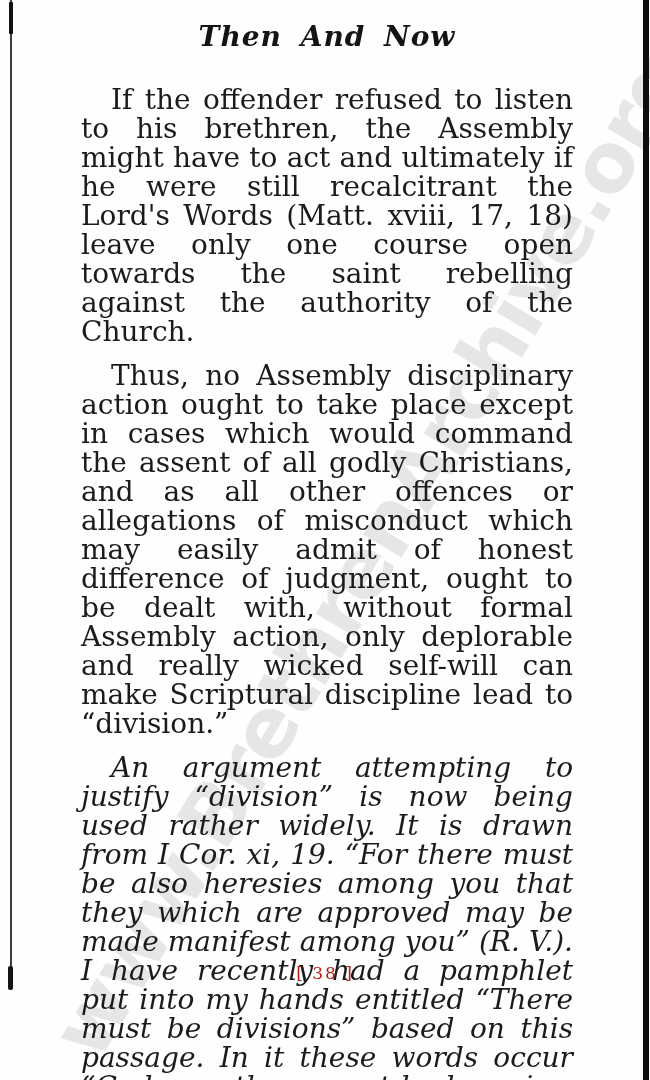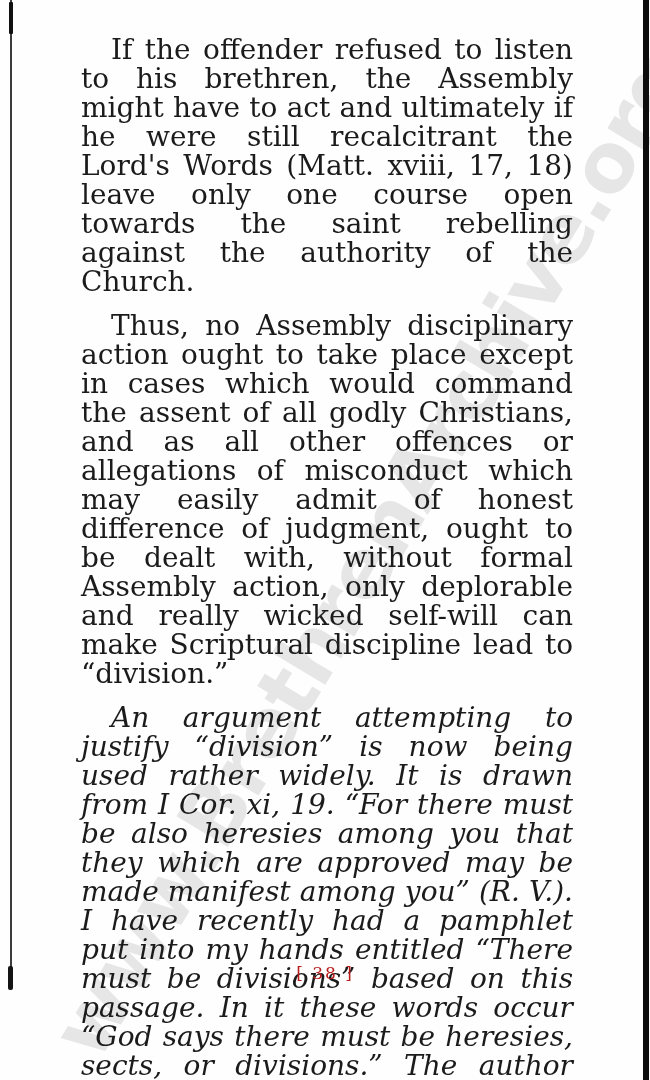--- a/index.html
+++ b/index.html
@@ -77,20 +77,21 @@
   .right-line  { left: 643px; top: 0;     width: 6px; height: 1080px; background: #0d0d0d; }
 </style>
 </head>
 <body>
 
 <div class="page">
 
   <div class="watermark">www.BrethrenArchive.org</div>
 
   <div class="content">
+    <h1 class="title">Then And Now</h1>
 
     <div class="body">
       <p>If the offender refused to listen to his brethren, the Assembly might have to act and ultimately if he were still recalcitrant the Lord's Words (Matt. xviii, 17, 18) leave only one course open towards the saint rebelling against the authority of the Church.</p>
       <p>Thus, no Assembly disciplinary action ought to take place except in cases which would command the assent of all godly Christians, and as all other offences or allegations of misconduct which may easily admit of honest difference of judgment, ought to be dealt with, without formal Assembly action, only deplorable and really wicked self-will can make Scriptural discipline lead to “division.”</p>
       <p>An argument attempting to justify “division” is now being used rather widely. It is drawn from I Cor. xi, 19. “For there must be also heresies among you that they which are approved may be made manifest among you” (R. V.). I have recently had a pamphlet put into my hands entitled “There must be divisions” based on this passage. In it these words occur “God says there must be heresies, sects, or divisions.” The author ought to have known better than to write such a thing. The Holy Ghost in this Scripture says nothing of the kind. Heresies, Sects and Divisions are not convertible terms. “Heresies” stands for one Greek word, and “Sects” or “Divisions” for a very different word. Referring to the context we read, “First of all when you come together in the Church I hear that ‘divisions’ (skismata) (begin to) exist among you and I partly believe it for there must be ‘Heresies’ (Hairesies)</p>
     </div>
   </div>
 
   <div class="page-number">[ 38 ]</div>
 

